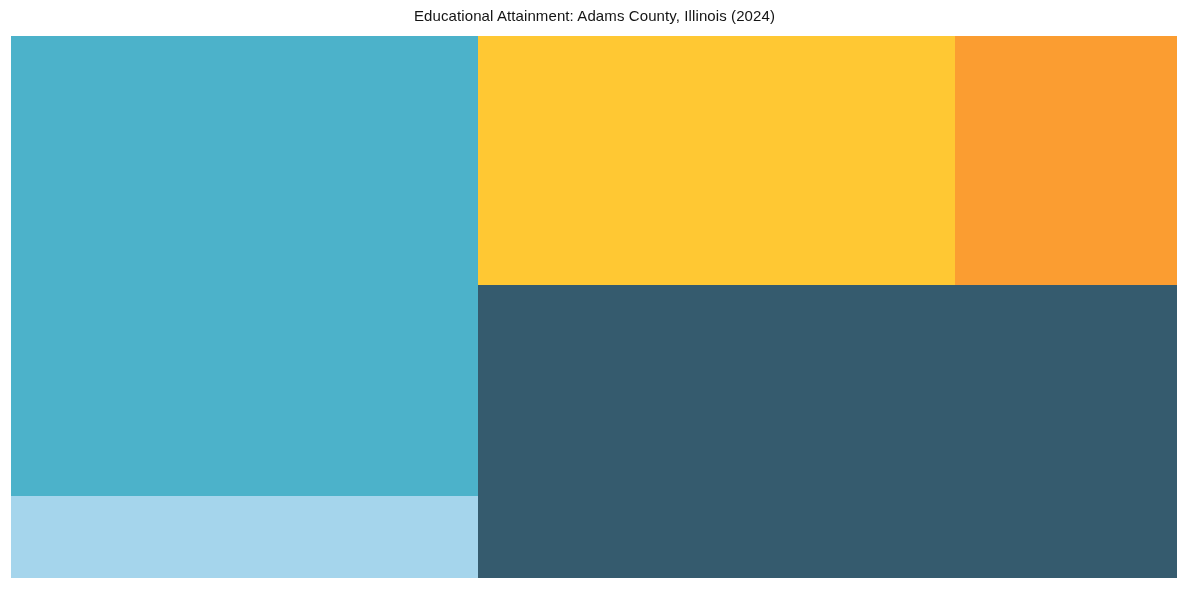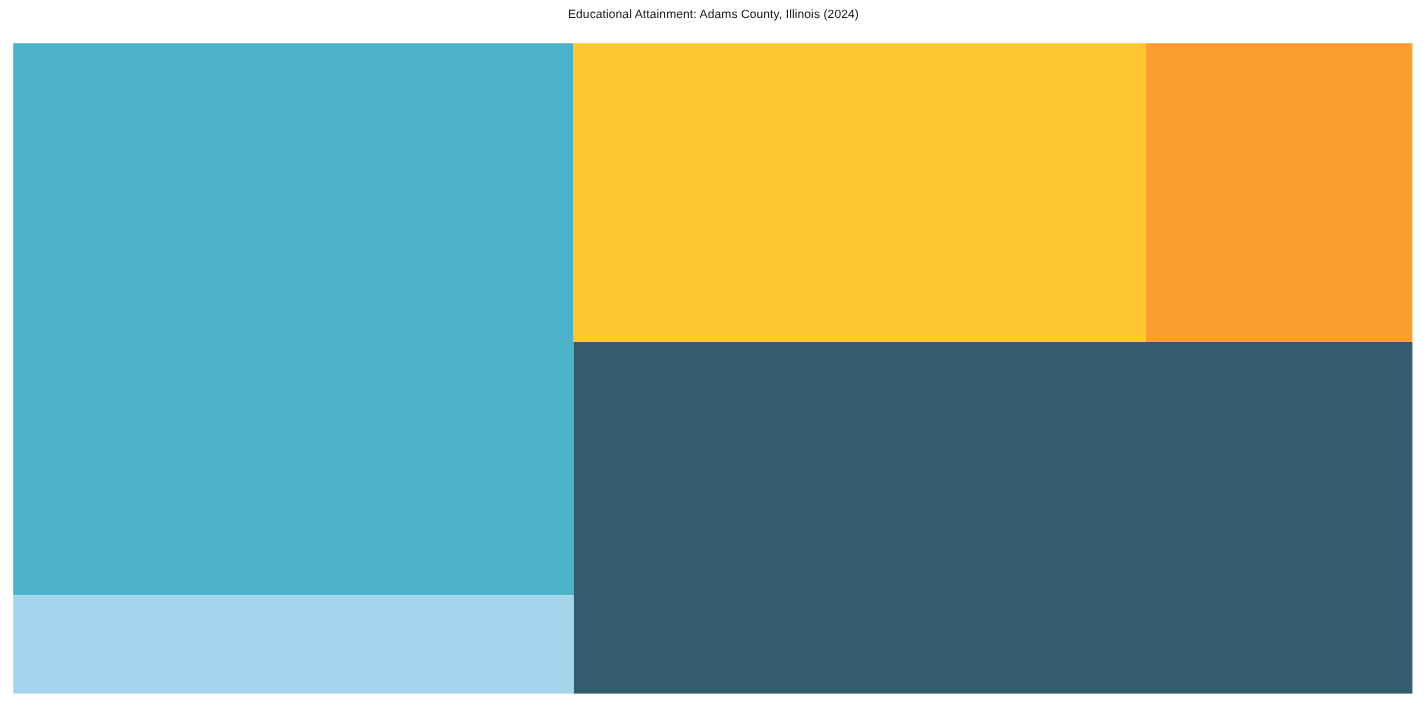--- a/index.html
+++ b/index.html
@@ -16,21 +16,21 @@
     height: 590px;
     background: #ffffff;
     overflow: hidden;
   }
   #chart-title {
     position: absolute;
     left: 0;
     top: 7px;
     width: 1189px;
     text-align: center;
-    font-size: 10px;
+    font-size: 15px;
     color: #141414;
     letter-spacing: 0.1px;
     white-space: nowrap;
   }
   #treemap {
     position: absolute;
     left: 11px;
     top: 36px;
     width: 1166px;
     height: 542px;

